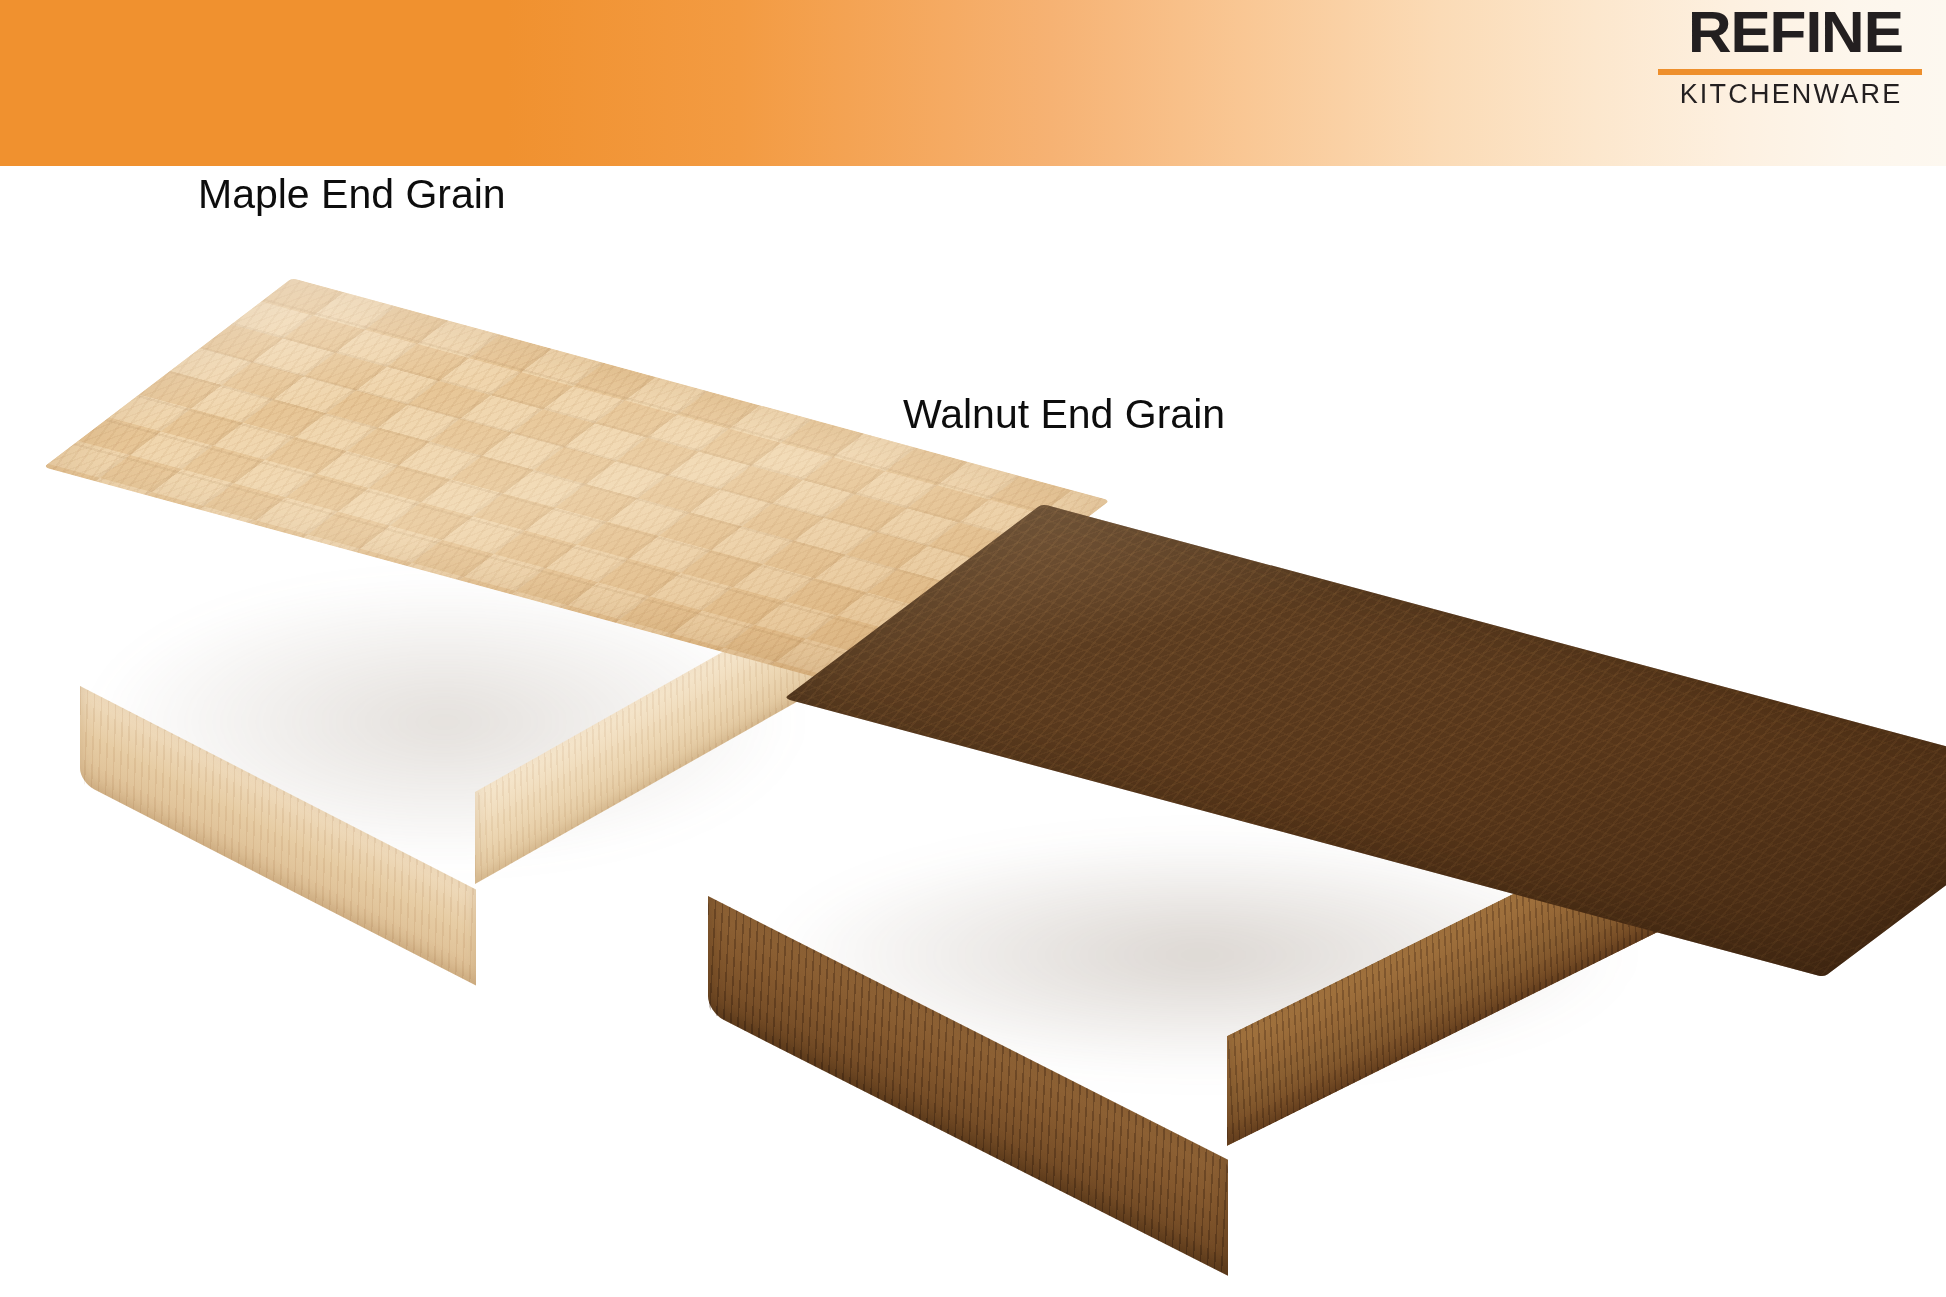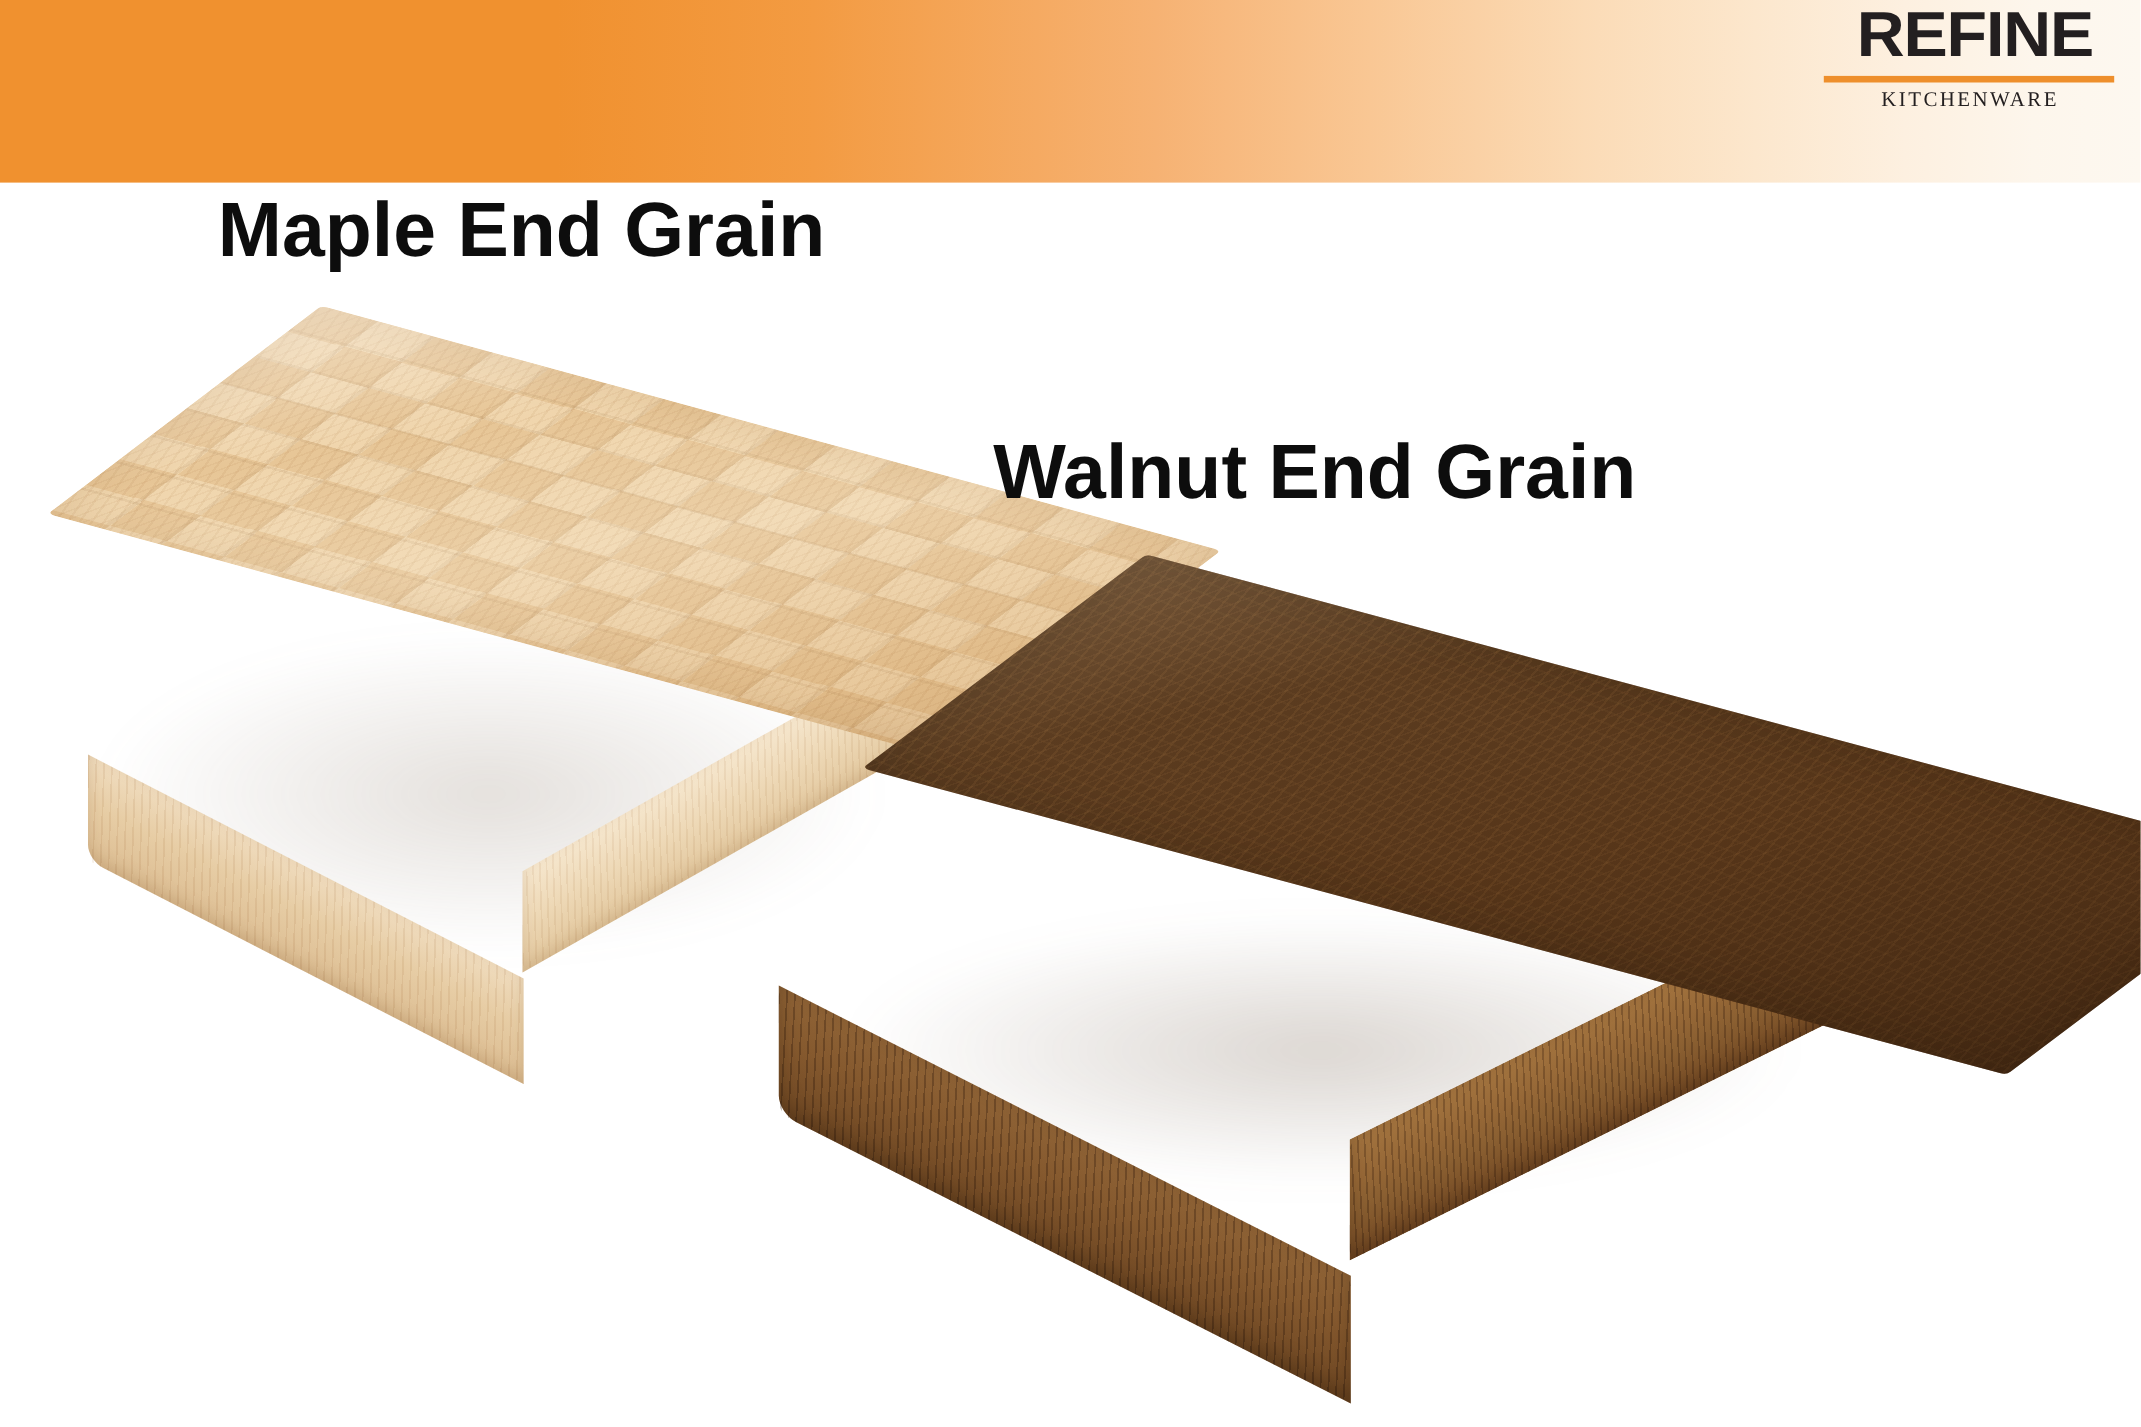--- a/index.html
+++ b/index.html
@@ -58,34 +58,33 @@
     transform:scaleX(1.04);
     transform-origin:left center;
     white-space:nowrap;
   }
   #brand-rule{
     height:6px;width:264px;
     background:#ee8f2c;
     margin:8px 0 6px 2px;
   }
   #brand-tagline{
-    font-size:19px;line-height:1;
+    font-size:27px;line-height:1;
     font-weight:normal;
     color:#231f20;
     letter-spacing:2.2px;
     margin:0 0 0 2px;
     white-space:nowrap;
-    font-family:Liberation Serif, serif;
   }
 
   
   .wood-label{
     position:absolute;
-    font-size:70px;line-height:1;
-    font-weight:bold;
+    font-size:41px;line-height:1;
+    font-weight:normal;
     color:#0d0d0d;
     white-space:nowrap;
   }
   #label-maple{ left:198px; top:174px; }
   #label-walnut{ left:880px; top:394px;margin-left:23px; }
 
   
   .board-stage{position:absolute;}
   .grain-overlay{
     position:absolute;inset:0;border-radius:10px;

